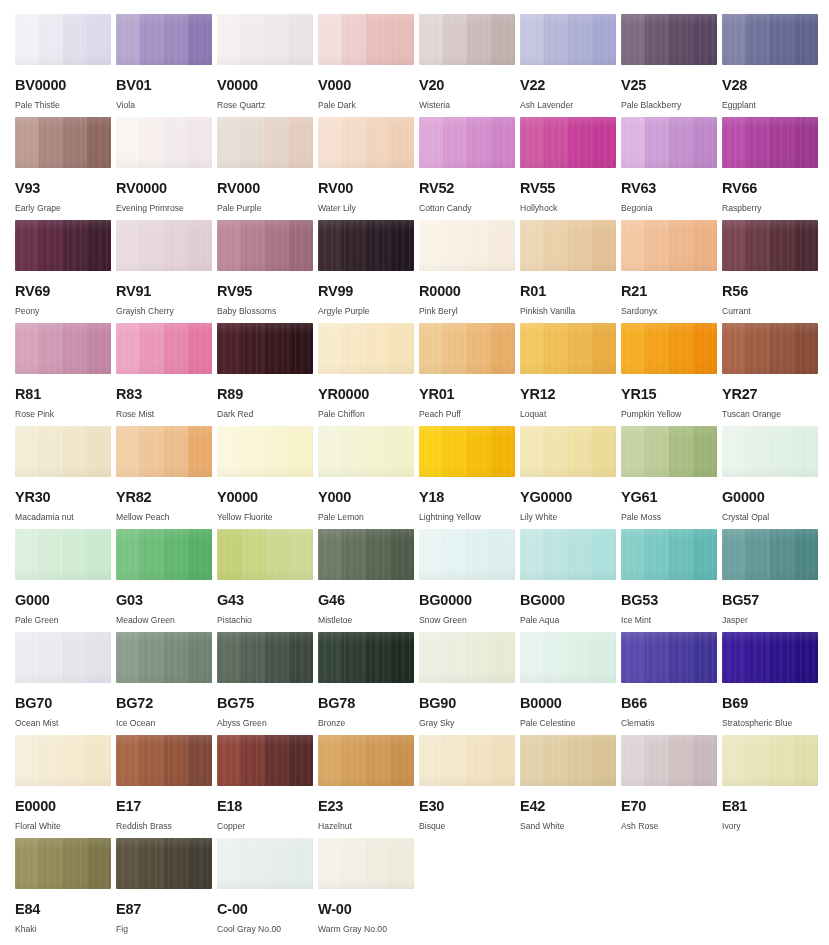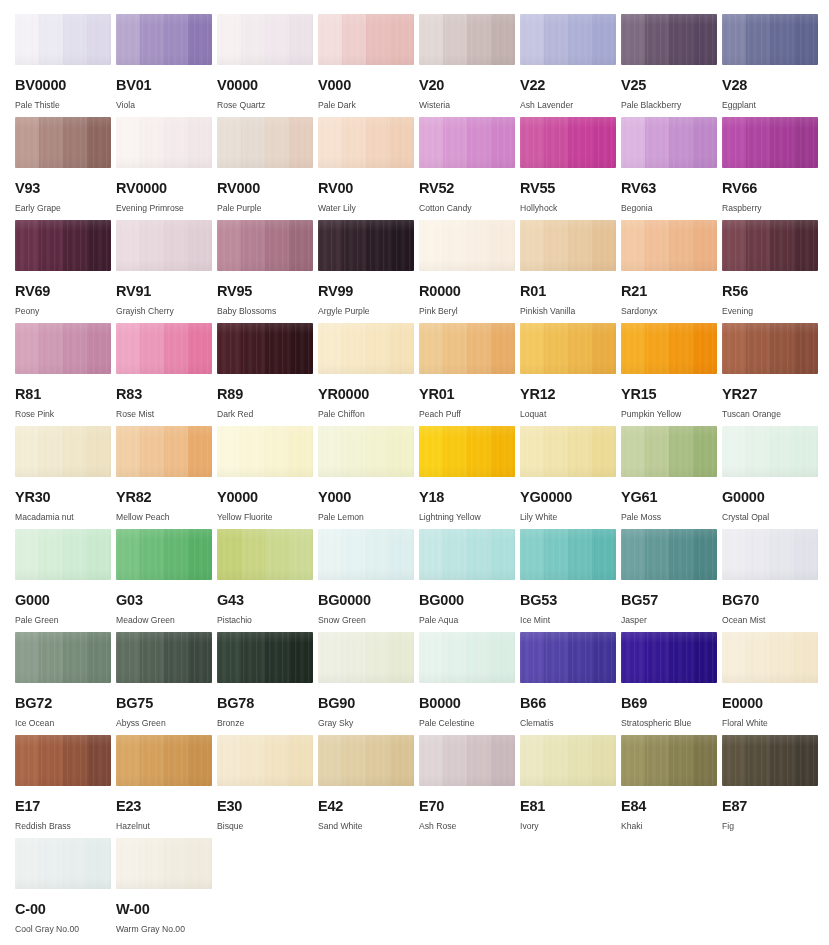--- a/index.html
+++ b/index.html
@@ -421,21 +421,21 @@
         <div class="bands">
           <span style="background: rgb(122, 71, 82);"></span>
           <span style="background: rgb(106, 59, 70);"></span>
           <span style="background: rgb(91, 50, 60);"></span>
           <span style="background: rgb(77, 42, 51);"></span>
         </div>
         <div class="grain"></div>
         <div class="sheen"></div>
       </div>
       <div class="swatch-code">R56</div>
-      <div class="swatch-name">Evening</div>
+      <div class="swatch-name">Currant</div>
     </div>
     <div class="swatch-cell">
       <div class="swatch-chip">
         <div class="bands">
           <span style="background: rgb(214, 163, 187);"></span>
           <span style="background: rgb(207, 154, 180);"></span>
           <span style="background: rgb(201, 144, 173);"></span>
           <span style="background: rgb(195, 134, 165);"></span>
         </div>
         <div class="grain"></div>
@@ -692,20 +692,34 @@
         </div>
         <div class="grain"></div>
         <div class="sheen"></div>
       </div>
       <div class="swatch-code">G43</div>
       <div class="swatch-name">Pistachio</div>
     </div>
     <div class="swatch-cell">
       <div class="swatch-chip">
         <div class="bands">
+          <span style="background: rgb(110, 123, 102);"></span>
+          <span style="background: rgb(100, 113, 92);"></span>
+          <span style="background: rgb(89, 103, 83);"></span>
+          <span style="background: rgb(78, 92, 73);"></span>
+        </div>
+        <div class="grain"></div>
+        <div class="sheen"></div>
+      </div>
+      <div class="swatch-code">G46</div>
+      <div class="swatch-name">Mistletoe</div>
+    </div>
+    <div class="swatch-cell">
+      <div class="swatch-chip">
+        <div class="bands">
           <span style="background: rgb(234, 245, 243);"></span>
           <span style="background: rgb(229, 243, 242);"></span>
           <span style="background: rgb(224, 241, 240);"></span>
           <span style="background: rgb(220, 239, 238);"></span>
         </div>
         <div class="grain"></div>
         <div class="sheen"></div>
       </div>
       <div class="swatch-code">BG0000</div>
       <div class="swatch-name">Snow Green</div>
@@ -888,20 +902,34 @@
         </div>
         <div class="grain"></div>
         <div class="sheen"></div>
       </div>
       <div class="swatch-code">E17</div>
       <div class="swatch-name">Reddish Brass</div>
     </div>
     <div class="swatch-cell">
       <div class="swatch-chip">
         <div class="bands">
+          <span style="background: rgb(146, 71, 60);"></span>
+          <span style="background: rgb(125, 59, 53);"></span>
+          <span style="background: rgb(103, 49, 47);"></span>
+          <span style="background: rgb(86, 41, 42);"></span>
+        </div>
+        <div class="grain"></div>
+        <div class="sheen"></div>
+      </div>
+      <div class="swatch-code">E18</div>
+      <div class="swatch-name">Copper</div>
+    </div>
+    <div class="swatch-cell">
+      <div class="swatch-chip">
+        <div class="bands">
           <span style="background: rgb(217, 167, 100);"></span>
           <span style="background: rgb(212, 160, 92);"></span>
           <span style="background: rgb(207, 153, 84);"></span>
           <span style="background: rgb(201, 145, 76);"></span>
         </div>
         <div class="grain"></div>
         <div class="sheen"></div>
       </div>
       <div class="swatch-code">E23</div>
       <div class="swatch-name">Hazelnut</div>

